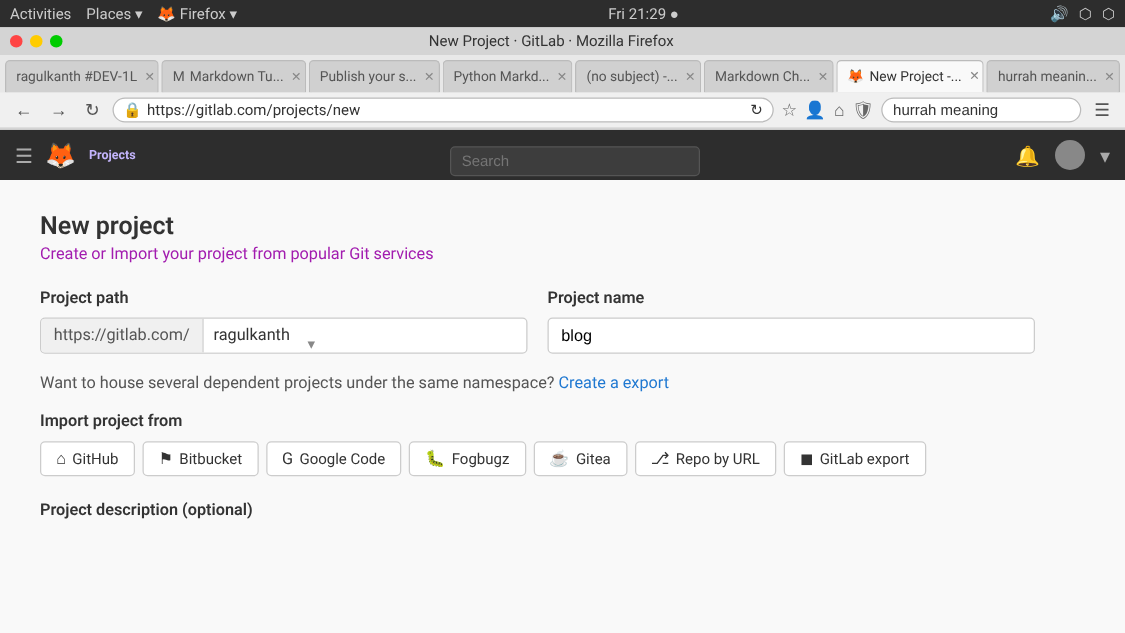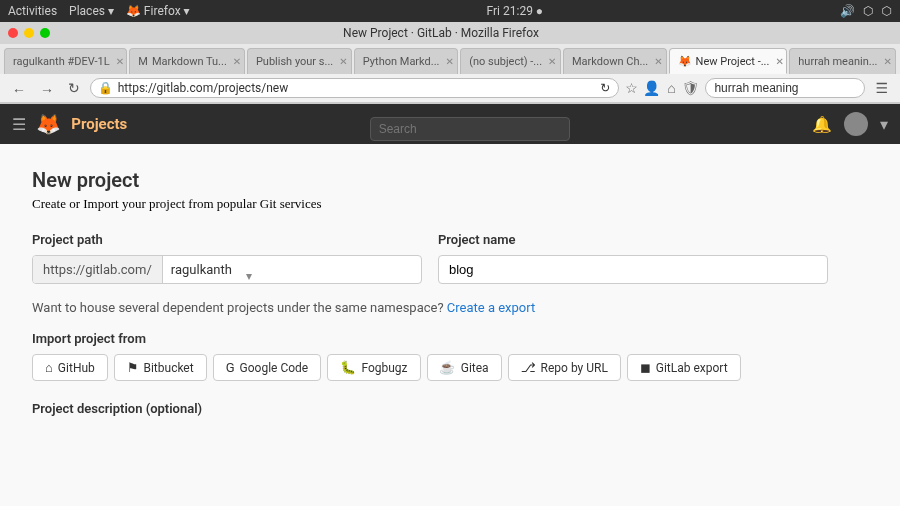--- a/index.html
+++ b/index.html
@@ -118,21 +118,21 @@
     
     .gitlab-nav {
       background: #2d2d2d;
       display: flex;
       align-items: center;
       padding: 0 12px;
       height: 40px;
       gap: 10px;
     }
     .nav-hamburger { color: #aaa; font-size: 16px; cursor: pointer; }
-    .nav-brand { color: #fdba74; font-size: 15px; font-weight: bold; }
+    .nav-brand { color: #c4b5fd; font-size: 10px; font-weight: bold; }
     .nav-logo { color: #fc6d26; font-size: 20px; }
     .nav-center { flex: 1; display: flex; justify-content: center; }
     .nav-search-input {
       background: #3d3d3d;
       border: 1px solid #555;
       border-radius: 4px;
       padding: 4px 8px;
       color: #ccc;
       font-size: 12px;
       width: 200px;
@@ -148,23 +148,22 @@
     }
 
     .page-title {
       font-size: 20px;
       font-weight: 600;
       margin-bottom: 4px;
       color: #333;
     }
     .page-subtitle {
       font-size: 13px;
-      color: #000000;
+      color: #a21caf;
       margin-bottom: 20px;
-      font-family: Liberation Serif, serif;
     }
 
     
     .form-row {
       display: flex;
       gap: 16px;
       margin-bottom: 16px;
       align-items: flex-start;
     }
     .form-group { display: flex; flex-direction: column; gap: 4px; }

